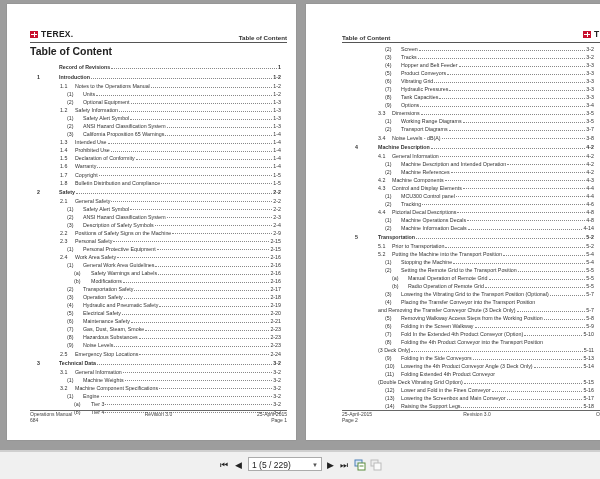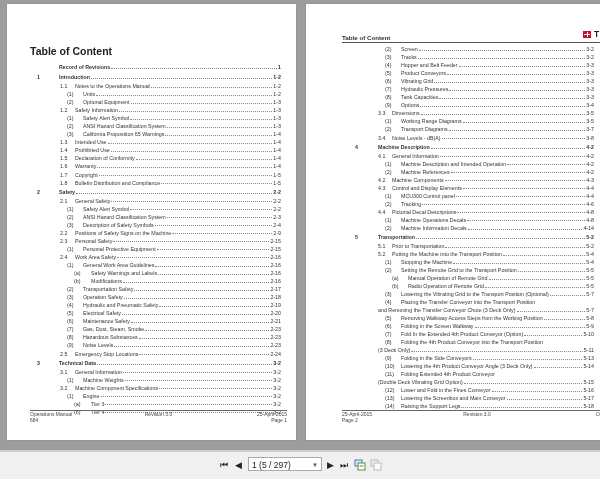--- a/index.html
+++ b/index.html
@@ -39,20 +39,27 @@
   .tb-btn { position:absolute; top:8px; font-size:9px; color:#222; cursor:pointer; line-height:10px; }
   .page-box { position:absolute; left:248px; top:5px; width:74px; height:14px; background:#fff; border:1px solid #ababab; font-size:8.5px; line-height:14px; padding-left:3px; box-sizing:border-box; color:#222; }
   .page-box .dd { position:absolute; right:3px; top:0; font-size:6px; color:#555; }
   .ico-copy { position:absolute; top:7px; width:12px; height:12px; }
 </style>
 </head>
 <body>
 
 <div class="viewer">
   <div class="page left">
+    <div class="hdr">
+      <div class="logo">
+        <span class="mark"></span>
+        <span>TEREX.</span>
+      </div>
+      <span class="title-r">Table of Content</span>
+    </div>
     <div class="doc-title">Table of Content</div>
     <div class="toc" id="toc-left">
         <div class="row bold" style="padding-left: 0px;">
           <span class="num" style="width: 22px;"></span>
           <span class="lbl">Record of Revisions</span>
           <span class="dots"></span>
           <span class="pg">1</span>
         </div>
         <div class="row bold" style="padding-left: 0px;">
           <span class="num" style="width: 22px;">1</span>
@@ -607,21 +614,21 @@
           <div>Operations M</div>
         </div>
     </div>
   </div>
 </div>
 
 <div class="toolbar">
   <span class="tb-btn" style="left:220px;">⏮</span>
   <span class="tb-btn" style="left:235px;">◀</span>
   <div class="page-box">
-    <span>1 (5 / 297)</span>
+    <span>1 (5 / 229)</span>
     <span class="dd">▼</span>
   </div>
   <span class="tb-btn" style="left:327px;">▶</span>
   <span class="tb-btn" style="left:340px;">⏭</span>
   <svg class="ico-copy" style="left:354px;" viewBox="0 0 12 12">
     <rect x="1" y="1" width="7" height="6" fill="#dbe8f5" stroke="#4a7fb5" stroke-width="1"></rect>
     <rect x="4" y="4" width="7" height="7" fill="#fff" stroke="#5a8c3c" stroke-width="1"></rect>
     <line x1="5.5" y1="7" x2="9.5" y2="7" stroke="#5a8c3c"></line>
   </svg>
   <svg class="ico-copy" style="left:370px;" viewBox="0 0 12 12">

